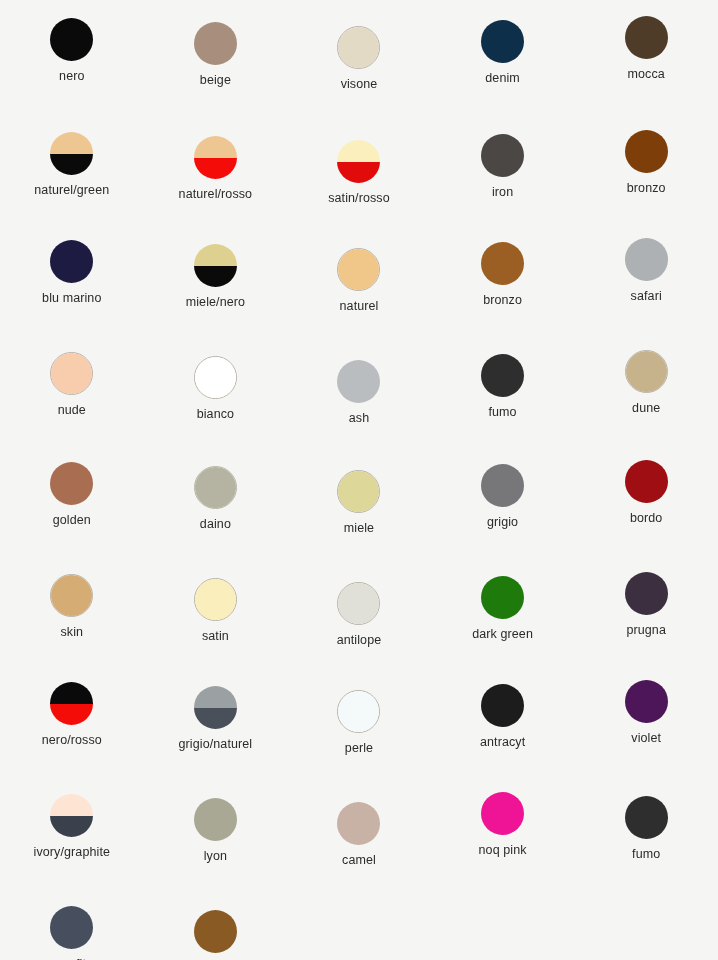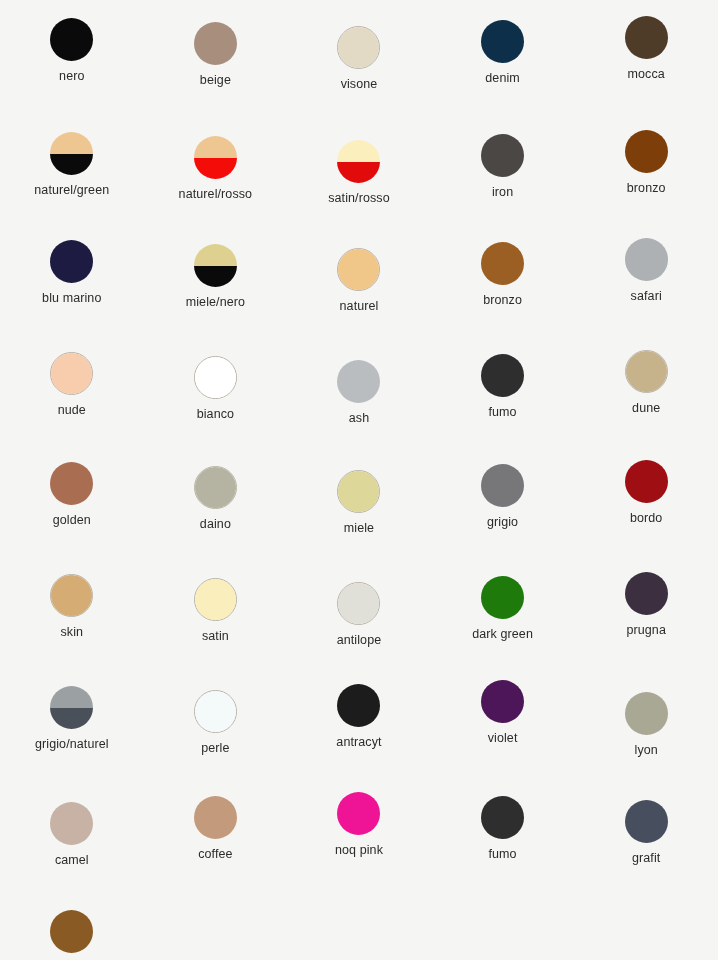--- a/index.html
+++ b/index.html
@@ -260,20 +260,27 @@
       </div>
       <div class="swatch-label">dark green</div>
     </div>
     <div class="swatch-cell r6">
       <div class="swatch-dot off-5">
         <div class="full" style="background: rgb(59, 47, 64);"></div>
       </div>
       <div class="swatch-label">prugna</div>
     </div>
     <div class="swatch-cell r7">
+      <div class="swatch-dot off-1">
+        <div class="half" style="background: rgb(10, 10, 10);"></div>
+        <div class="half" style="background: rgb(244, 12, 9);"></div>
+      </div>
+      <div class="swatch-label">nero/rosso</div>
+    </div>
+    <div class="swatch-cell r7">
       <div class="swatch-dot off-2">
         <div class="half" style="background: rgb(155, 160, 163);"></div>
         <div class="half" style="background: rgb(74, 80, 89);"></div>
       </div>
       <div class="swatch-label">grigio/naturel</div>
     </div>
     <div class="swatch-cell r7">
       <div class="swatch-dot off-3" style="border: 1px solid rgb(185, 178, 166);">
         <div class="full" style="background: rgb(243, 250, 249);"></div>
       </div>
@@ -283,38 +290,39 @@
       <div class="swatch-dot off-4">
         <div class="full" style="background: rgb(28, 28, 28);"></div>
       </div>
       <div class="swatch-label">antracyt</div>
     </div>
     <div class="swatch-cell r7">
       <div class="swatch-dot off-5">
         <div class="full" style="background: rgb(77, 22, 89);"></div>
       </div>
       <div class="swatch-label">violet</div>
+    </div>
+    <div class="swatch-cell r8">
+      <div class="swatch-dot off-1">
+        <div class="half" style="background: rgb(253, 228, 211);"></div>
+        <div class="half" style="background: rgb(59, 65, 76);"></div>
+      </div>
+      <div class="swatch-label">ivory/graphite</div>
     </div>
     <div class="swatch-cell r8">
       <div class="swatch-dot off-2">
         <div class="full" style="background: rgb(169, 168, 149);"></div>
       </div>
       <div class="swatch-label">lyon</div>
     </div>
     <div class="swatch-cell r8">
       <div class="swatch-dot off-3">
         <div class="full" style="background: rgb(199, 178, 165);"></div>
       </div>
       <div class="swatch-label">camel</div>
-    </div>
-    <div class="swatch-cell r8">
-      <div class="swatch-dot off-4">
-        <div class="full" style="background: rgb(196, 154, 124);"></div>
-      </div>
-      <div class="swatch-label">coffee</div>
     </div>
     <div class="swatch-cell r8">
       <div class="swatch-dot off-5">
         <div class="full" style="background: rgb(239, 20, 149);"></div>
       </div>
       <div class="swatch-label">noq pink</div>
     </div>
     <div class="swatch-cell r9">
       <div class="swatch-dot off-1">
         <div class="full" style="background: rgb(46, 46, 46);"></div>

